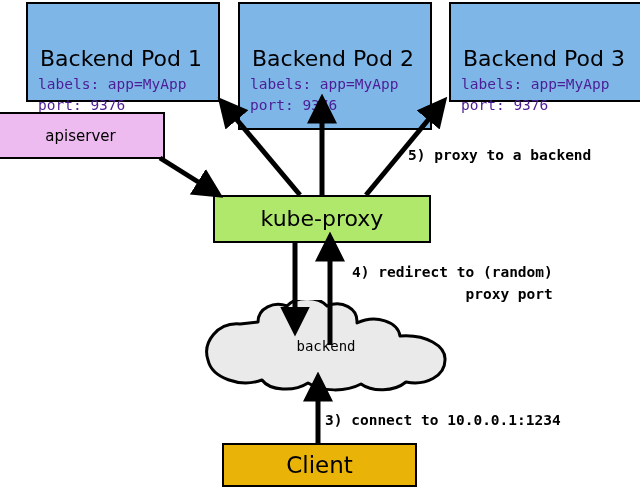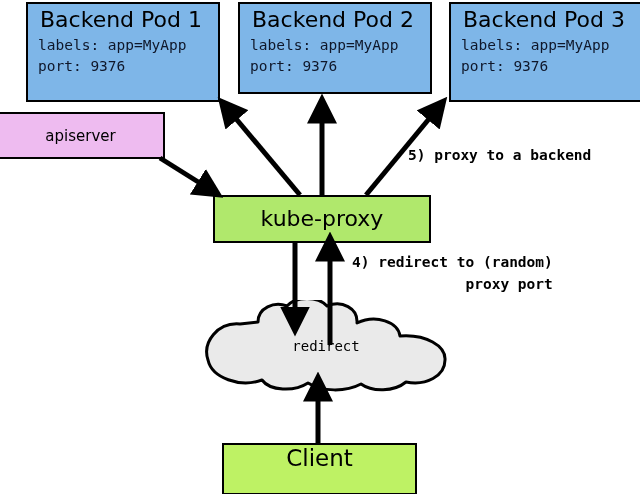--- a/index.html
+++ b/index.html
@@ -28,56 +28,56 @@
     font-size: 22px;
     line-height: 26px;
     color: #000;
     text-align: center;
     white-space: nowrap;
   }
   .node .detail {
     font-family: "DejaVu Sans Mono", monospace;
     font-size: 14.5px;
     line-height: 21px;
-    color: #0f172a;
+    color: #4c1d95;
     white-space: nowrap;
   }
 
   
   .pod {
     background: #7EB6E8;
     padding: 3px 0 0 10px;
   }
-  .pod .title { text-align: left; padding-left: 2px; margin-bottom: 2px; }
+  .pod .title { text-align: left; padding-left: 2px; margin-bottom: 2px; margin-top: 39px; }
 
   #pod1 { left: 26px;  top: 2px; width: 194px; height: 100px; }
-  #pod2 { left: 238px; top: 2px; width: 194px; height: 92px; }
+  #pod2 { left: 238px; top: 2px; width: 194px; height: 128px; }
   #pod3 { left: 449px; top: 2px; width: 196px; height: 100px; }
 
   
   #apiserver {
     left: -4px; top: 112px; width: 169px; height: 47px;
     background: #EEBBF0;
     display: flex; align-items: center; justify-content: center;
   }
   #apiserver .title { font-size: 15px; }
 
   
   #kubeproxy {
     left: 213px; top: 195px; width: 218px; height: 48px;
     background: #B0E86C;
     display: flex; align-items: center; justify-content: center;
   }
   #kubeproxy .title { font-size: 22px; }
 
   
   #client {
-    left: 222px; top: 443px; width: 195px; height: 52px;
-    background: #bef264;
-    display: flex; justify-content: center;
+    left: 222px; top: 443px; width: 195px; height: 44px;
+    background: #eab308;
+    display: flex; align-items: center; justify-content: center;
   }
   #client .title { font-size: 23px; }
 
   
   #cloud {
     position: absolute;
     left: 186px; top: 300px;
     width: 280px; height: 92px;
     z-index: 4;
   }
@@ -108,21 +108,21 @@
     font-size: 14.5px;
     line-height: 22px;
     color: #000;
     white-space: pre;
     z-index: 9;
     text-align: right;
   }
   #note1 { left: 12px;  top: 174px; }
   #note2 { left: 66px;  top: 245px; }
   #note3 { left: 325px; top: 409px; }
-  #note4 { left: 352px; top: 251px; }
+  #note4 { left: 352px; top: 261px; }
   #note5 { left: 408px; top: 144px; }
 </style>
 </head>
 <body>
 
 <div id="canvas">
 
   <svg id="arrows" viewBox="0 0 640 494" width="640" height="494">
     <defs>
       <marker id="ah" markerWidth="6" markerHeight="6" refX="3.1" refY="3" orient="auto" markerUnits="strokeWidth">
@@ -194,24 +194,25 @@
                C 190,14 212,22 214,36
                C 240,34 260,46 259,60
                C 259,76 240,86 220,82
                C 208,92 186,92 175,84
                C 160,92 136,92 122,83
                C 108,92 84,91 76,80
                C 54,88 26,78 22,60
                C 16,42 32,22 54,24
                Z" fill="#EAEAEA" stroke="#000000" stroke-width="3" stroke-linejoin="round"></path>
     </svg>
-    <div class="cloud-label">redirect</div>
+    <div class="cloud-label">backend</div>
   </div>
 
   <div class="node" id="client">
     <div class="title">Client</div>
   </div>
 
+  <div class="note" id="note3">3) connect to 10.0.0.1:1234</div>
   <div class="note" id="note4">4) redirect to (random)
 proxy port</div>
   <div class="note" id="note5">5) proxy to a backend</div>
 
 </div>
 
 </body></html>

